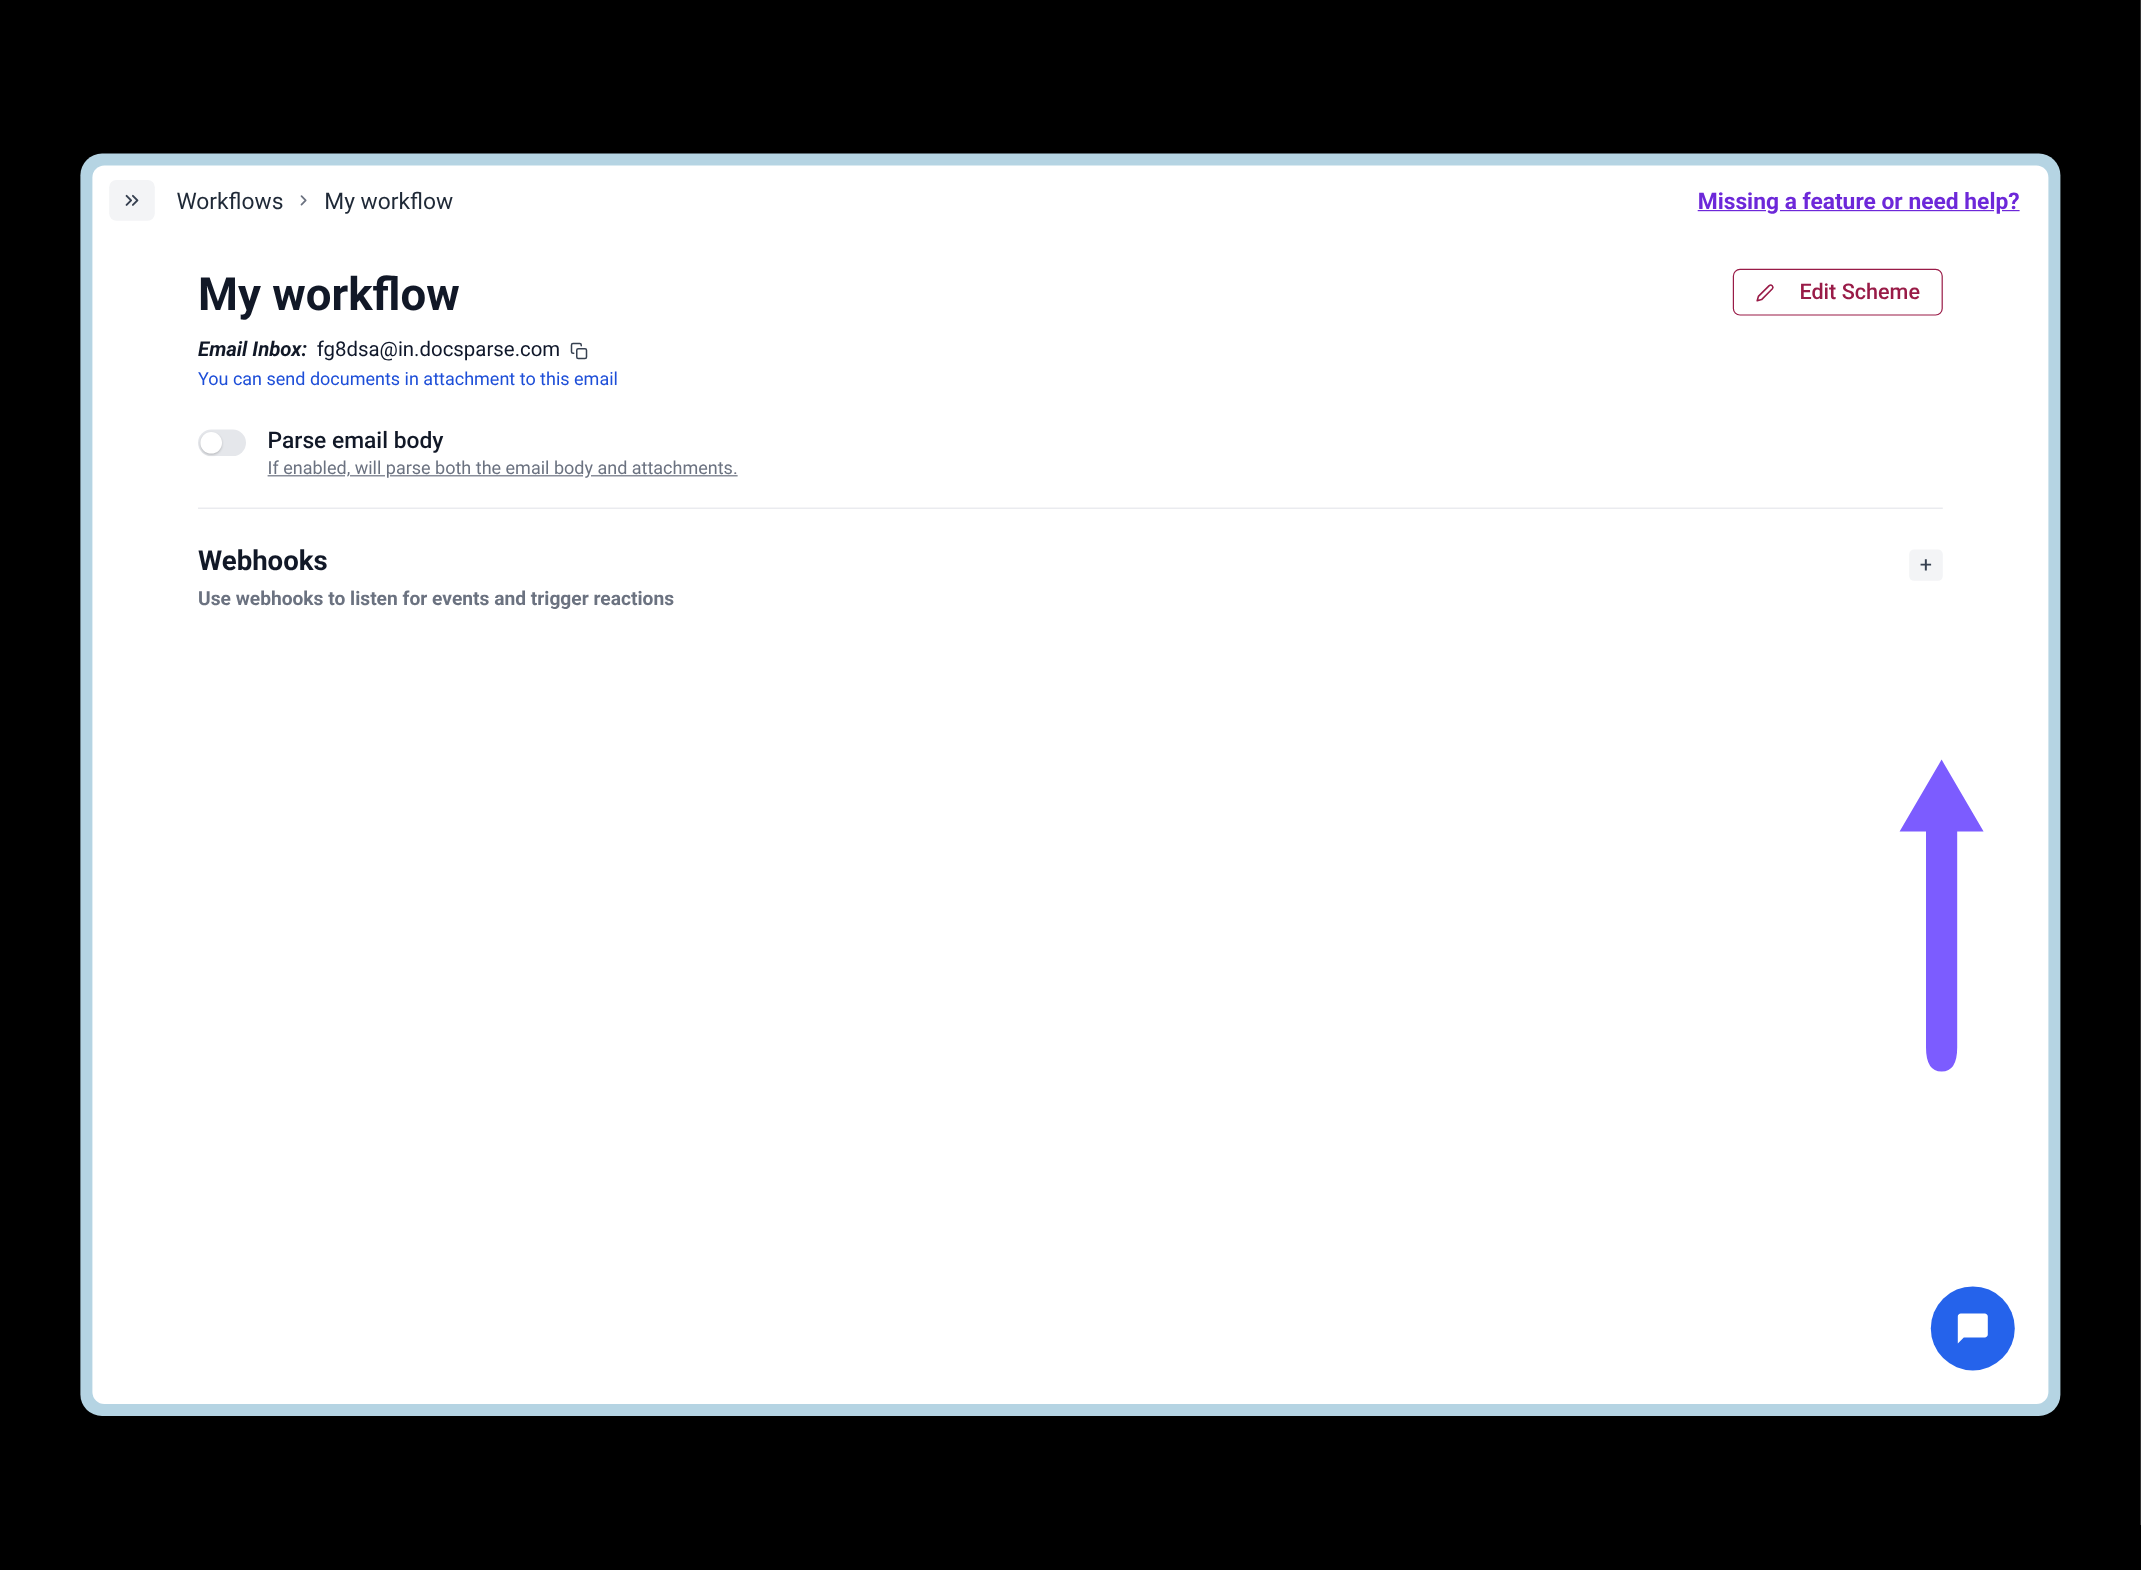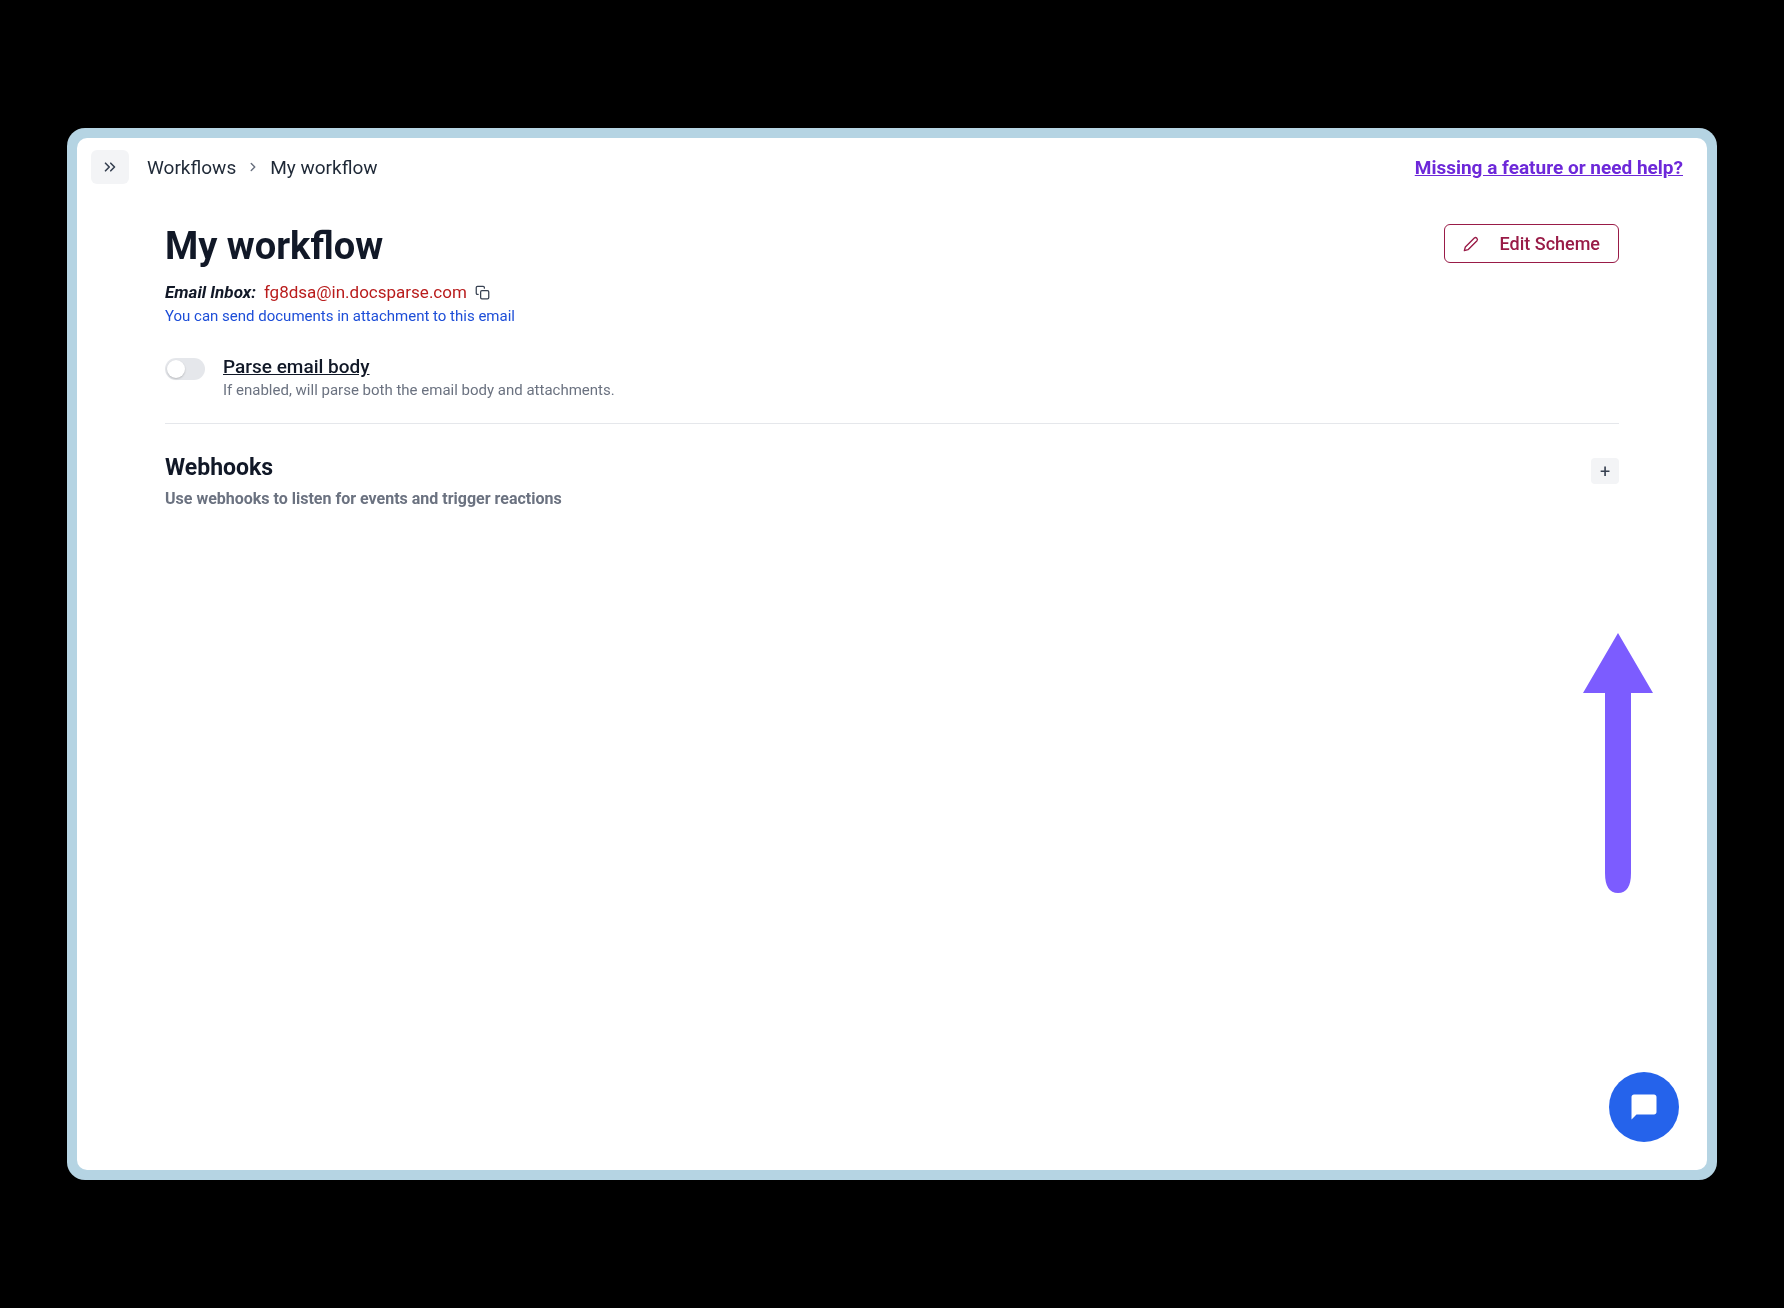--- a/index.html
+++ b/index.html
@@ -109,21 +109,21 @@
       gap: 8px;
       margin-top: 14px;
       font-size: 17px;
     }
     .email-label {
       font-weight: 700;
       color: #111827;
       font-style: italic;
     }
     .email-value {
-      color: #b91c1c;
+      color: #0f172a;
     }
     .copy-icon-box {
       display: flex;
       align-items: center;
       cursor: pointer;
       color: #374151;
     }
     .email-hint {
       font-size: 15px;
       color: #1d4ed8;
@@ -193,26 +193,26 @@
       left: 2px;
       box-shadow: 0 1px 2px rgba(0,0,0,0.2);
     }
     .toggle-text {
       flex: 1;
     }
     .toggle-label {
       font-size: 19px;
       font-weight: 500;
       color: #111827;
-      text-decoration: underline;
     }
     .toggle-desc {
       font-size: 15px;
       color: #6b7280;
       margin-top: 3px;
+      text-decoration: underline;
     }
     .webhooks-header {
       display: flex;
       justify-content: space-between;
       align-items: flex-start;
     }
     .plus-btn {
       width: 28px;
       height: 26px;
       background: #f3f4f6;

